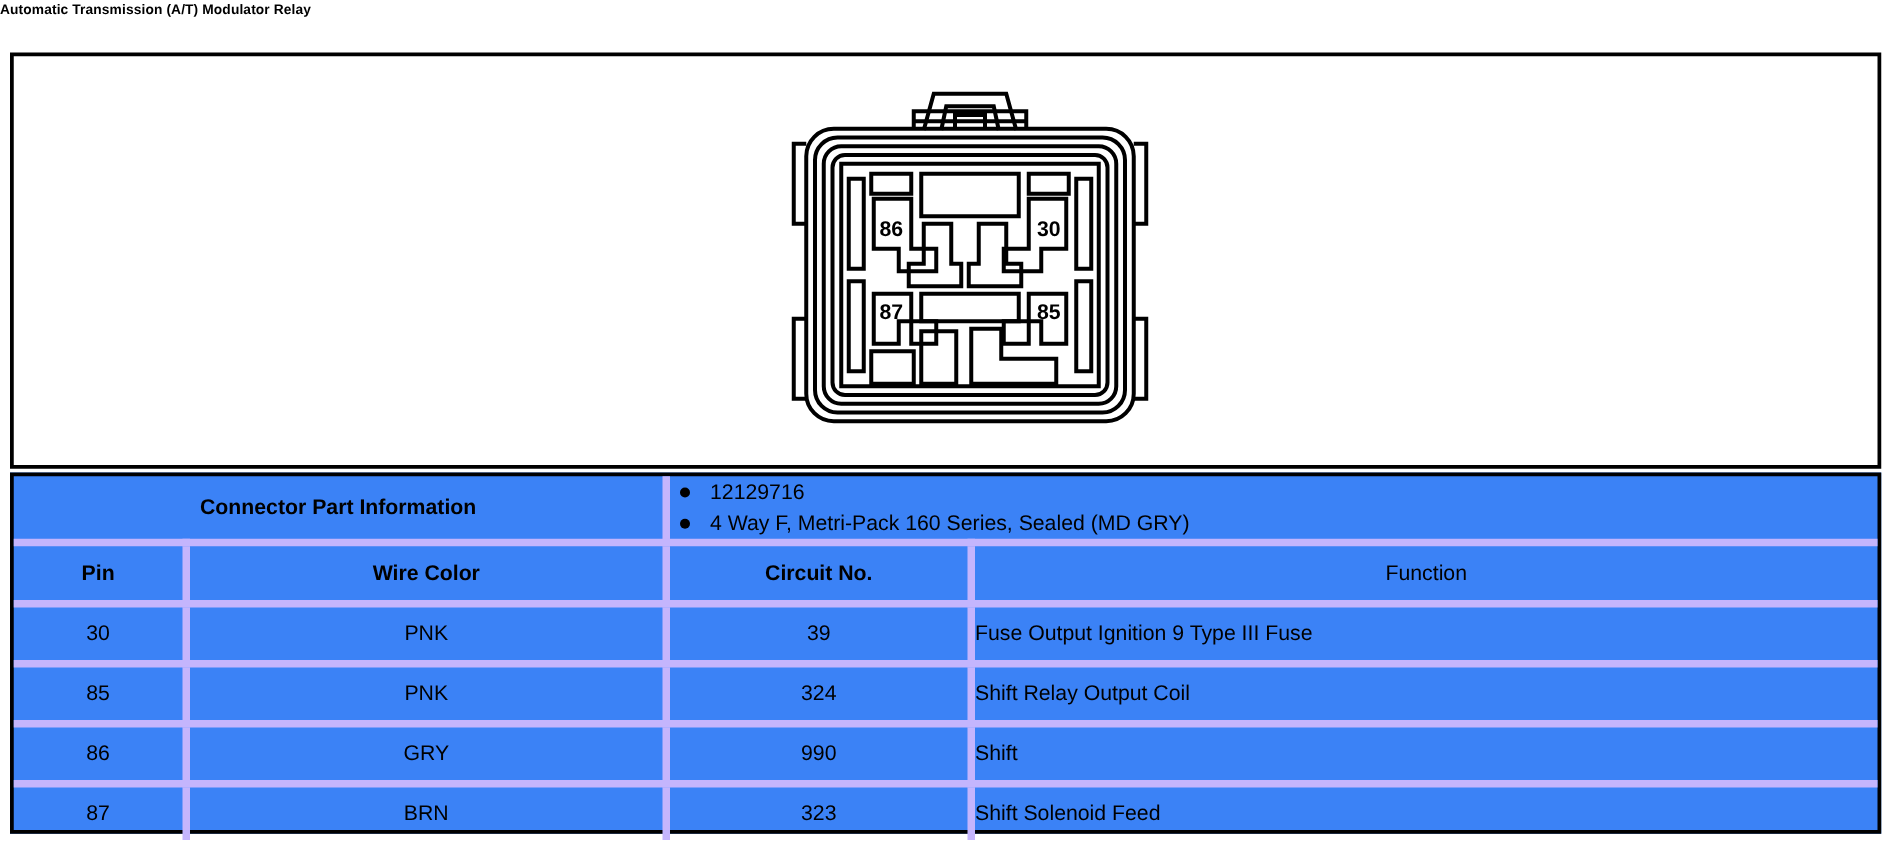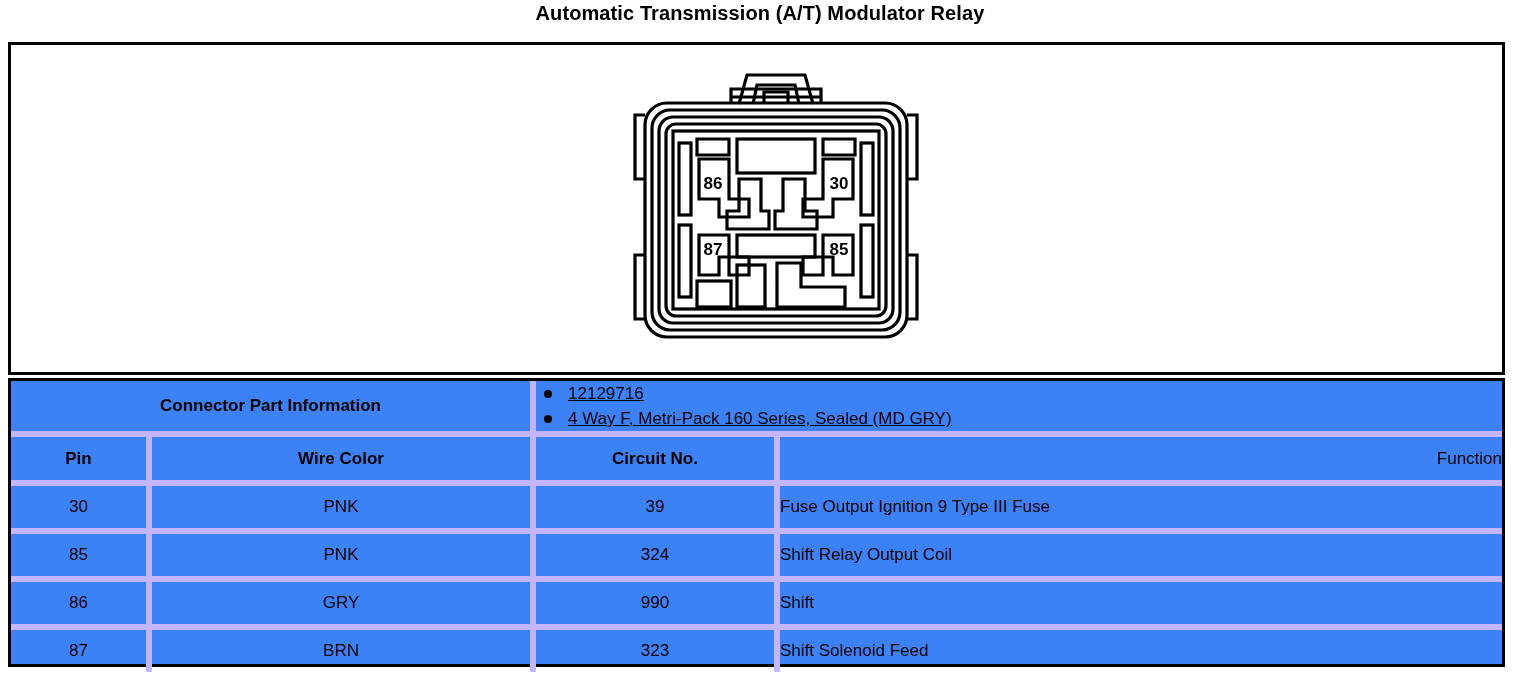--- a/index.html
+++ b/index.html
@@ -15,22 +15,22 @@
     position: relative;
     overflow: hidden;
   }
 
   
   .title {
     position: absolute;
     left: 0;
     top: 2px;
     width: 1520px;
-    text-align: center;
-    font-size: 20px;
+    text-align: left;
+    font-size: 11px;
     font-weight: bold;
     letter-spacing: 0.1px;
   }
 
   
   .diagram-frame {
     position: absolute;
     left: 8px;
     top: 42px;
     width: 1497px;
@@ -80,21 +80,20 @@
   .col-wire    { width: 384px; }
   .col-circuit { width: 244px; }
 
   .cpi-label {
     font-weight: bold;
     font-size: 18px;
     text-align: center;
   }
   .cpi-list {
     padding: 6px 0 6px 18px;
-    text-decoration: underline;
   }
   .cpi-item {
     display: block;
     position: relative;
     padding-left: 32px;
     line-height: 25px;
     font-size: 17px;
   }
   .cpi-item .bullet {
     position: absolute;
@@ -106,21 +105,21 @@
     background: #000;
   }
 
   .hdr {
     font-weight: bold;
     text-align: center;
     height: 43px;
   }
   .hdr-fn {
     font-weight: normal;
-    text-align: right;
+    text-align: center;
   }
   .cell-c {
     text-align: center;
     height: 42px;
   }
   .cell-l {
     text-align: left;
     padding-left: 9px;
   }
 

